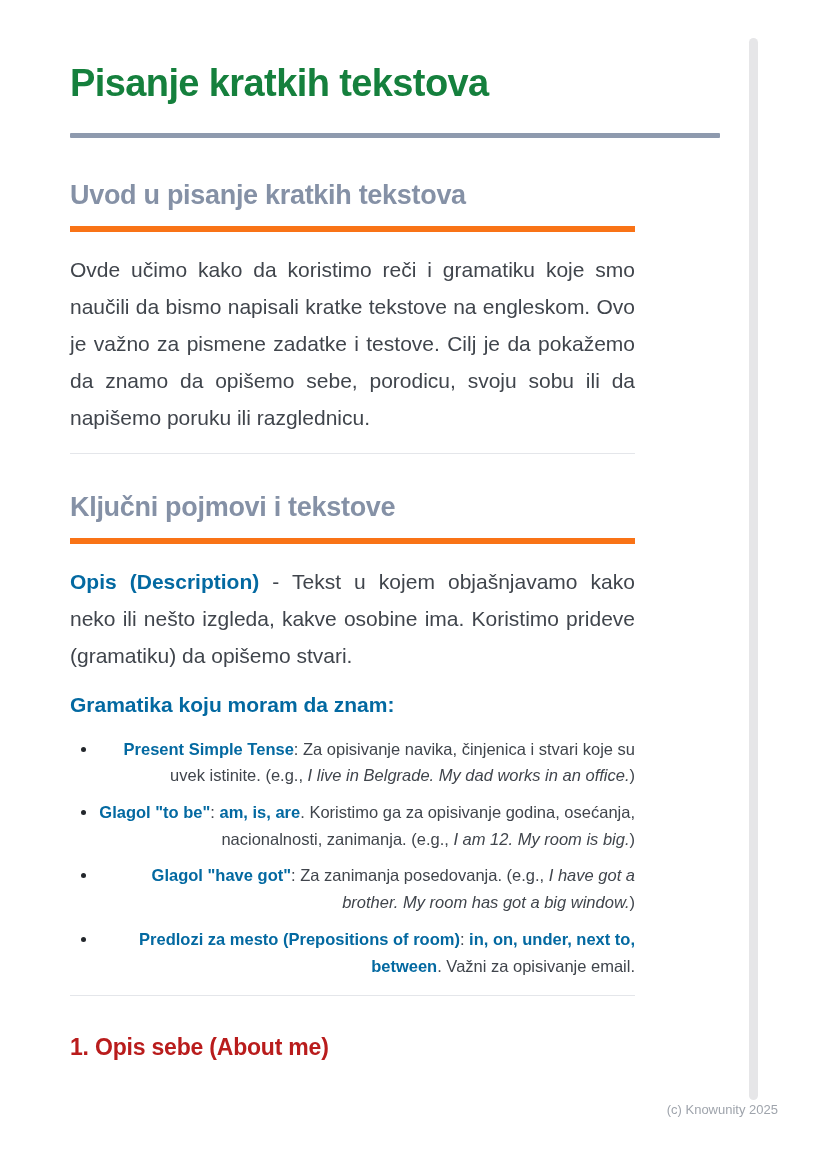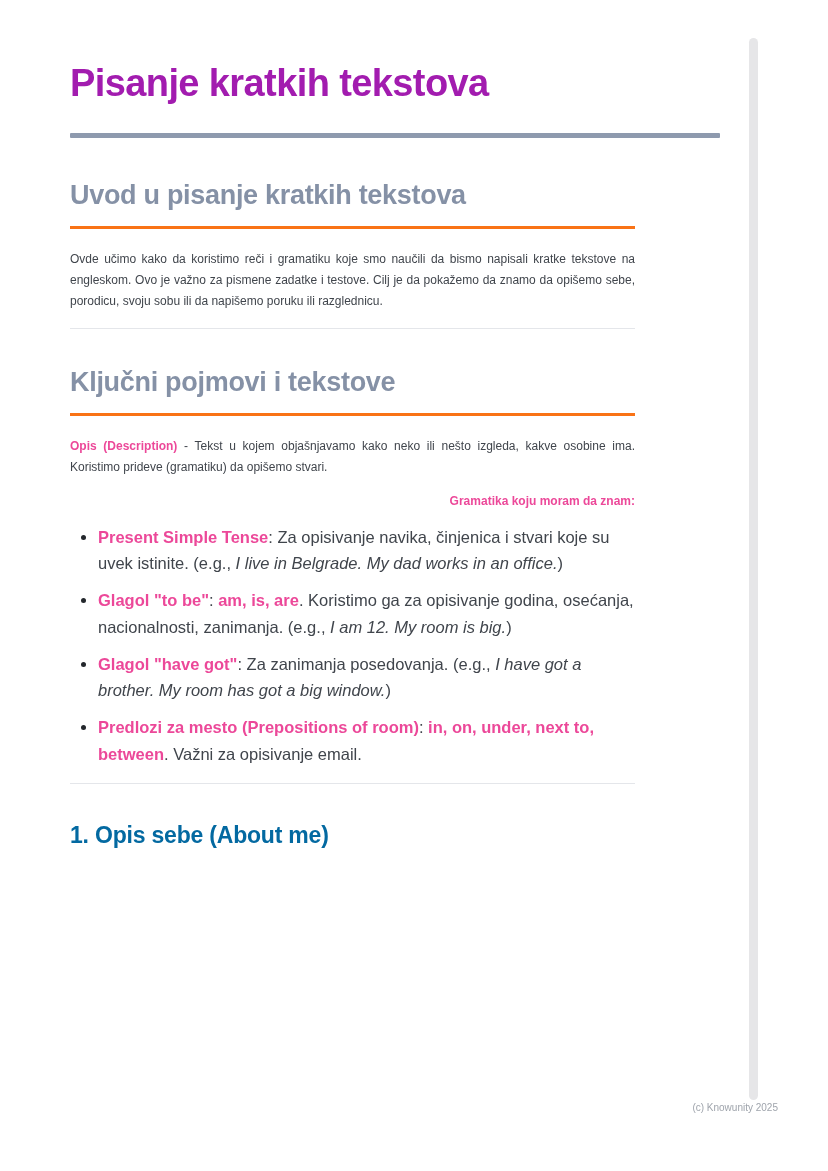--- a/index.html
+++ b/index.html
@@ -7,68 +7,68 @@
   body {
     font-family:"Liberation Sans","DejaVu Sans",sans-serif;
     color:#40454c;
     position:relative;
     overflow:hidden;
   }
   .page { position:absolute; inset:0; background:#ffffff; }
   .content { position:absolute; top:62px; left:70px; width:565px; }
 
   h1.doc-title {
-    font-size:38px; font-weight:700; color:#a21caf;
+    font-size:38px; font-weight:700; color:#15803d;
     letter-spacing:-0.6px; margin:0 0 28px 0;
   }
   .title-rule {
     width:650px; height:5px; background:#8e9aae;
     border-radius:1px; margin:0 0 42px 0;
   }
   h2.section-heading {
     font-size:27px; font-weight:700; color:#8591a6;
     letter-spacing:-0.3px;
-    padding-bottom:15px; border-bottom:3px solid #f97316;
+    padding-bottom:15px; border-bottom:6px solid #f97316;
     margin:0 0 20px 0;
   }
   p.body-text {
-    font-size:12px; line-height:1.76; text-align:justify;
+    font-size:21px; line-height:1.76; text-align:justify;
     color:#40454c; margin:0 0 11px 0;
   }
   p.intro-p { margin-bottom:0; }
   p.def { margin-bottom:12px; }
-  p.grammar-lead { margin-bottom:12px; text-align:right; }
-  strong { font-weight:700; color:#ec4899; }
+  p.grammar-lead { margin-bottom:12px; text-align:left; }
+  strong { font-weight:700; color:#0369a1; }
   em { font-style:italic; }
 
   hr.divider {
     border:none; height:1px; background:#e4e6ea;
     margin:16px 0 38px 0;
   }
 
-  ul.bullet-list { list-style:disc; padding-left:28px; margin:2px 0 6px 0; }
+  ul.bullet-list { list-style:disc; padding-left:28px; margin:2px 0 6px 0;text-align:right; }
   ul.bullet-list li {
     font-size:16.5px; line-height:1.62; color:#40454c;
     margin-bottom:10px;
   }
   ul.bullet-list li::marker { color:#23272c; }
 
   h3.faded-subheading {
-    font-size:23px; font-weight:700; color:#0369a1;
+    font-size:23px; font-weight:700; color:#b91c1c;
     margin-top:20px; letter-spacing:-0.2px;
   }
 
   .scrollbar {
     position:absolute; left:749px; top:38px;
     width:9px; height:1062px;
     background:#e6e6e8; border-radius:5px;
   }
   .footer-credit {
     position:absolute; top:1102px; right:50px;
-    font-size:10px; color:#9fa4ac;
+    font-size:13px; color:#9fa4ac;
   }
 </style>
 </head>
 <body>
 
 <div class="page">
   <div class="content">
 
     <h1 class="doc-title">Pisanje kratkih tekstova</h1>
     <div class="title-rule"></div>

